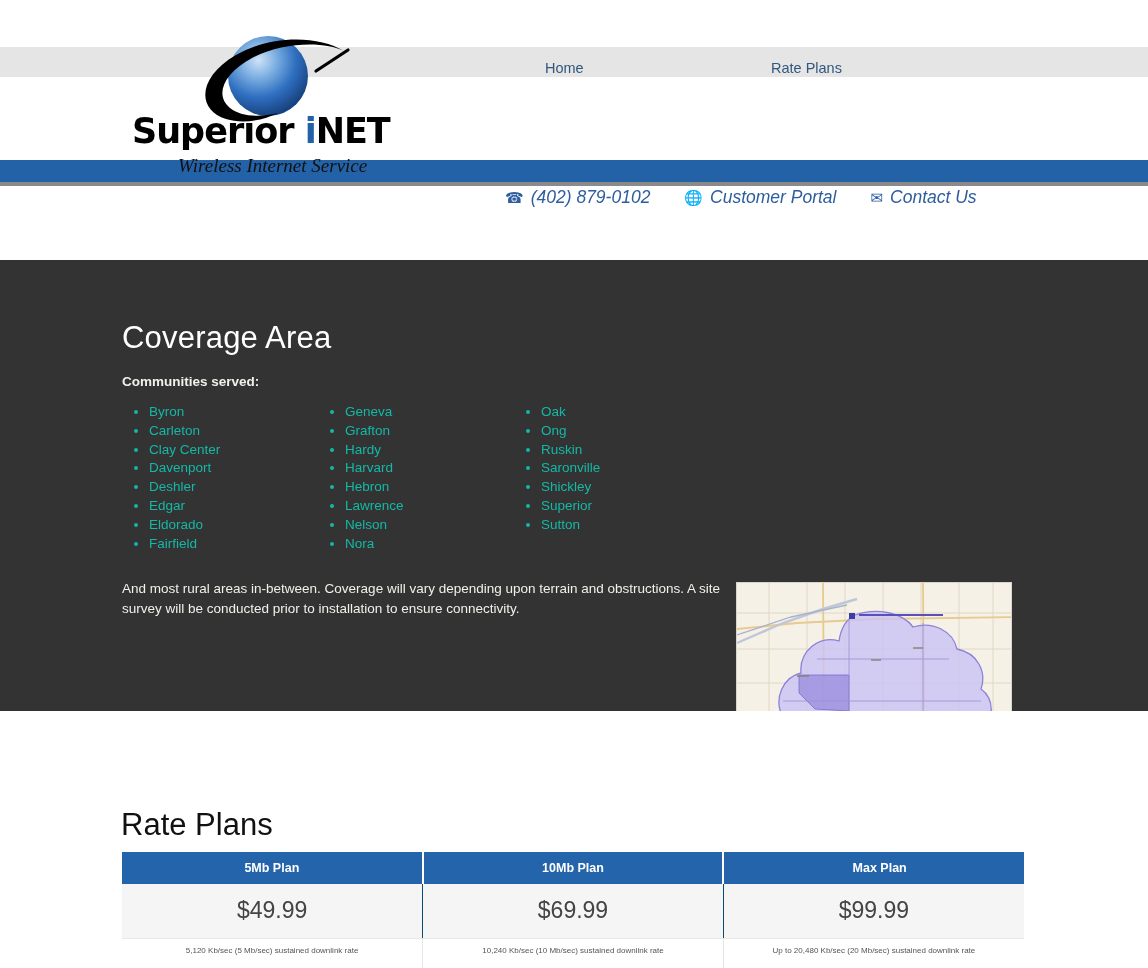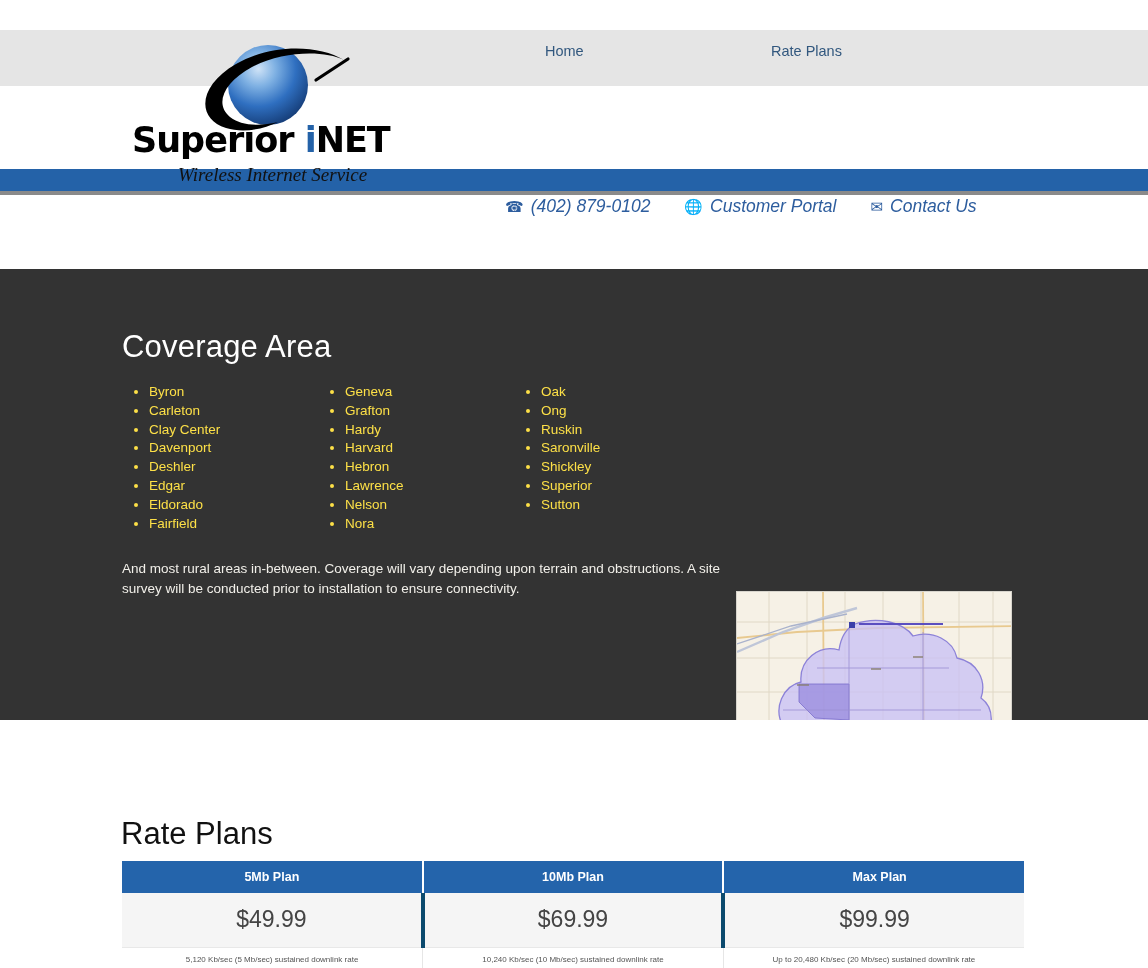--- a/index.html
+++ b/index.html
@@ -8,23 +8,24 @@
     width: 1148px; height: 968px;
     background: #ffffff;
     font-family: "Liberation Sans", sans-serif;
     overflow: hidden;
   }
 
   
   .top-white { height: 30px; background: #ffffff; }
 
   .navbar {
-    height: 56px;
+    height: 30px;
     background: #e5e5e5;
     position: relative;
+    margin-top: 17px;
   }
   .nav-links {
     height: 42px;
     display: flex;
     align-items: center;
     padding-left: 545px;
   }
   .nav-link {
     color: #31577e;
     font-size: 14.5px;
@@ -131,21 +132,21 @@
   }
   .col-wrap { display: flex; }
   .town-col { width: 196px; }
   .town-col ul {
     margin: 0; padding: 0 0 0 27px;
     list-style: disc;
   }
   .town-col li {
     font-size: 13.5px;
     line-height: 18.8px;
-    color: #fde047;
+    color: #14b8a6;
     padding: 0;
   }
   .coverage-note {
     margin-top: 26px;
     width: 600px;
     font-size: 13.5px;
     line-height: 20px;
     color: #f2f0ea;
   }
 
@@ -208,21 +209,21 @@
   }
   .rate-table th:first-child { border-left: none; }
   .rate-table th:last-child { border-right: none; padding-left: 12px; }
   .row-price td {
     background: #f5f5f5;
     height: 54px;
     text-align: center;
     font-size: 23px;
     color: #444444;
     border-left: 1px solid #e6e6e6;
-    border-right: 4px solid #0c4a6e;
+    border-right: 1px solid #0c4a6e;
     border-bottom: 1px solid #e8e8e8;
   }
   .row-speed td {
     background: #ffffff;
     height: 48px;
     text-align: center;
     font-size: 15px;
     color: #333333;
     border-left: 1px solid #e6e6e6;
     border-right: 1px solid #e6e6e6;
@@ -291,20 +292,21 @@
   </div>
 </div>
 
 <div class="blue-bar"></div>
 <div class="gray-rule"></div>
 <div class="white-gap"></div>
 
 <div class="dark-section">
   <div class="coverage-inner">
     <h1 class="coverage-title">Coverage Area</h1>
+    <div class="communities-label">Communities served:</div>
 
     <div class="col-wrap">
       <div class="town-col">
         <ul>
           <li>Byron</li>
           <li>Carleton</li>
           <li>Clay Center</li>
           <li>Davenport</li>
           <li>Deshler</li>
           <li>Edgar</li>

